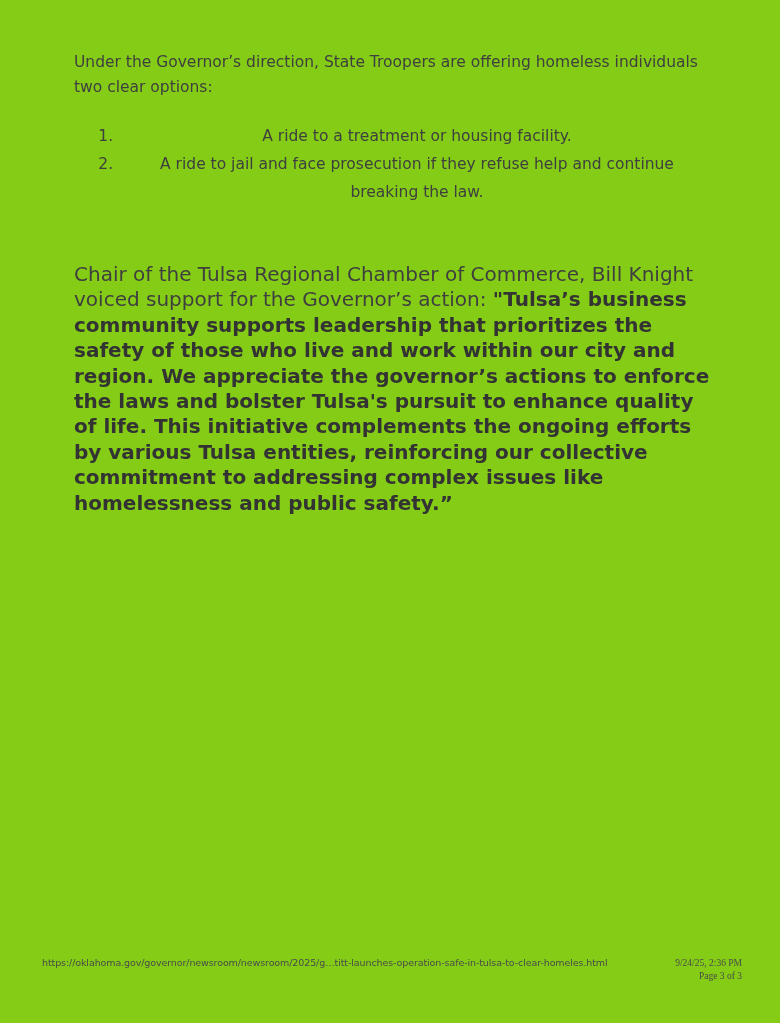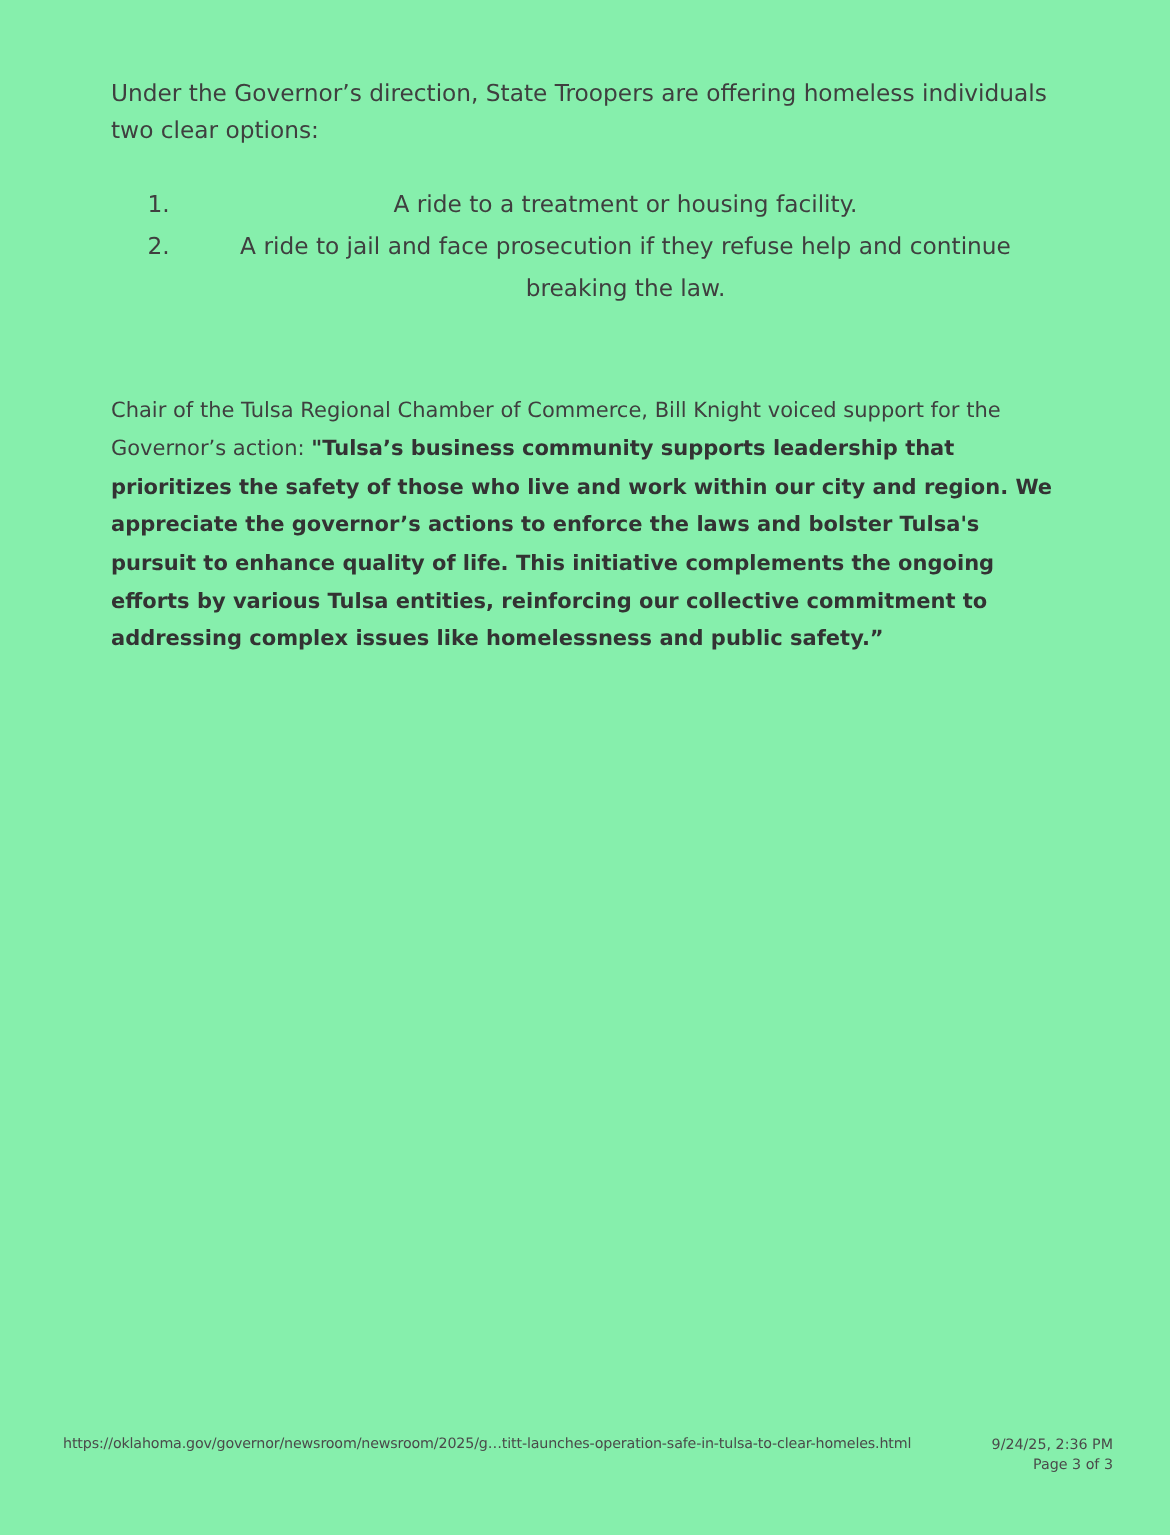--- a/index.html
+++ b/index.html
@@ -11,21 +11,21 @@
     height: 1023px;
     background: #ffffff;
     font-family: "DejaVu Sans", sans-serif;
     color: #3c3c3c;
     position: relative;
     overflow: hidden;
   }
   .page {
     position: absolute;
     inset: 0;
-    background: #86efac;
+    background: #84cc16;
   }
   .content {
     position: absolute;
     left: 74px;
     top: 50px;
     width: 636px;
   }
   .para {
     font-size: 15.5px;
     line-height: 25px;
@@ -42,21 +42,21 @@
     line-height: 28px;
     color: #3f3f3f;
     text-align: center;
   }
   ol.options li {
     padding-left: 6px;
     margin-bottom: 0;
   }
   .quote-block {
     margin-top: 56px;
-    font-size: 14px;
+    font-size: 20px;
     line-height: 25.4px;
     color: #3f3f3f;
   }
   .quote-block .quoted {
     font-weight: bold;
     color: #333333;
   }
   .last-modified {
     margin-top: 42px;
     font-size: 13.2px;
@@ -83,20 +83,21 @@
   }
   .footer-right {
     position: absolute;
     right: 38px;
     top: 0;
     text-align: right;
     line-height: 13px;
   }
   .footer-right div {
     white-space: nowrap;
+    font-family: Liberation Serif, serif;
   }
 </style>
 </head>
 <body>
 
 <div class="page">
 
   <div class="content">
 
     <p class="para lede">Under the Governor’s direction, State Troopers are offering homeless individuals two clear options:</p>

